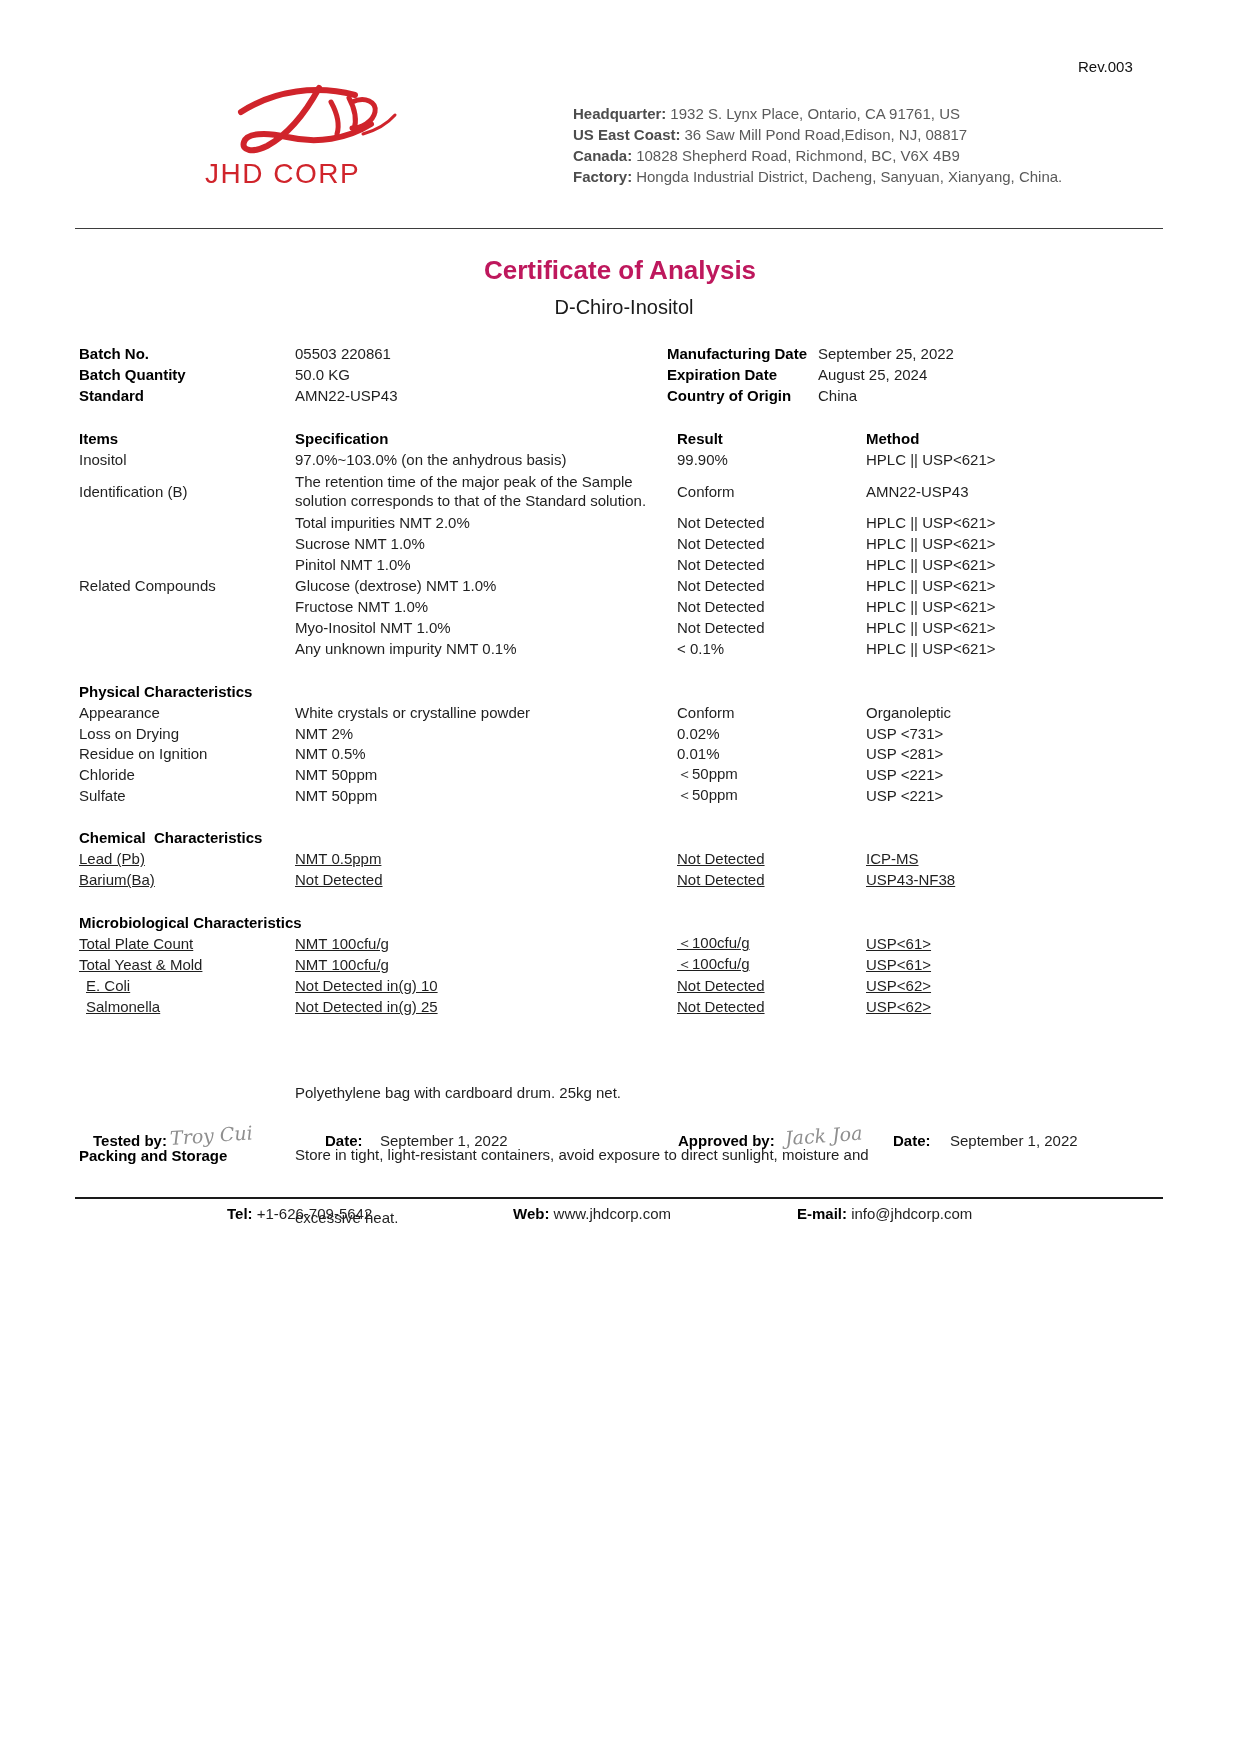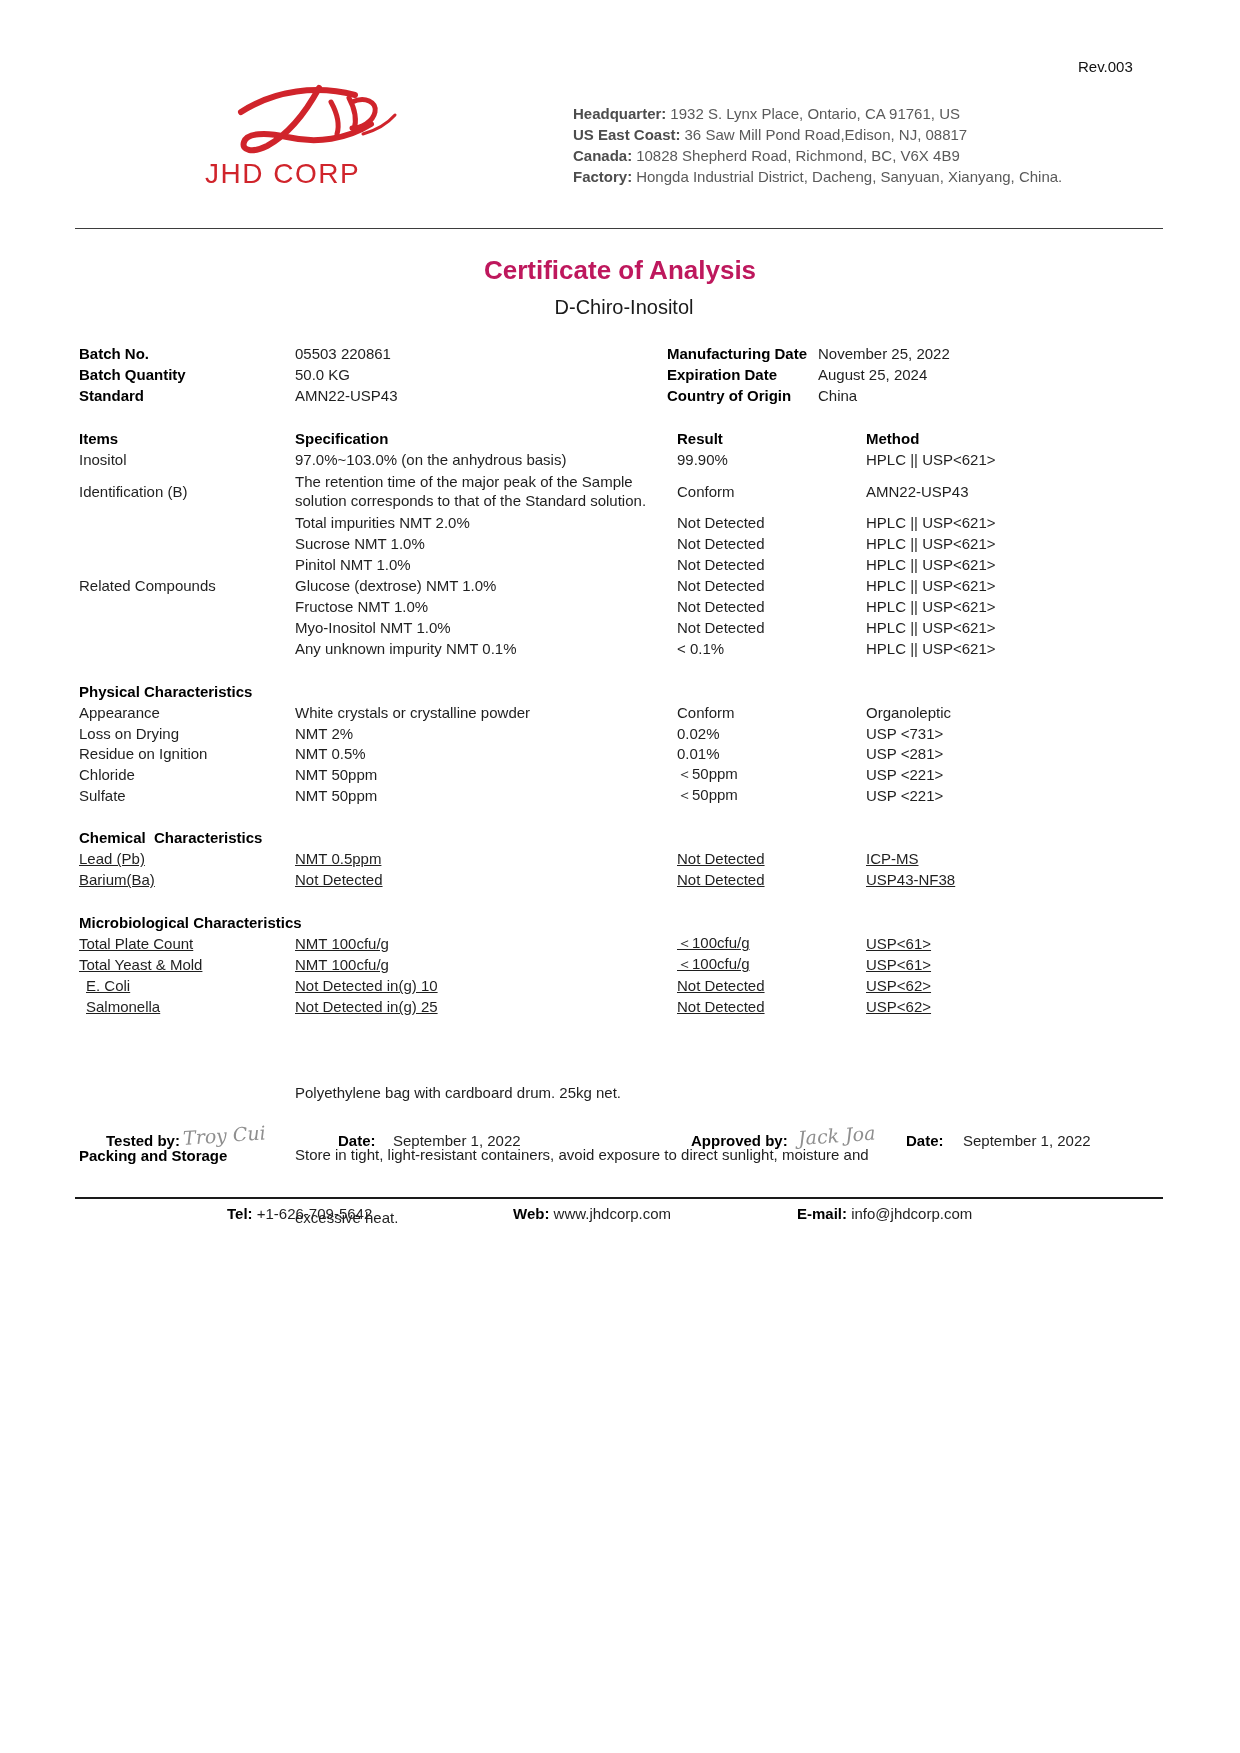--- a/index.html
+++ b/index.html
@@ -44,21 +44,21 @@
   .phys .trow, .chem .trow, .micro .trow { height:20.8px; }
   .chem .trow, .micro .trow { height:21px;text-decoration:underline; }
   .indent { padding-left:7px; }
   .m-phys { margin-top:22px; }
   .m-chem { margin-top:21.5px; }
   .m-micro { margin-top:22px; }
   .m-pack { margin-top:24px; }
   .pack-lines { width:760px; line-height:20.8px; white-space:pre; }
 
   
-  .signoff { position:absolute; left:13px; top:1128px; width:1053px; height:26px; line-height:26px; }
+  .signoff { position:absolute; left:0; top:1128px; width:1053px; height:26px; line-height:26px; }
   .signoff > div { position:absolute; white-space:nowrap; }
   .so-tested-label { left:93px; }
   .so-approved-label { left:678px; }
   .so-date1-label { left:325px; }
   .so-date1 { left:380px; }
   .so-date2-label { left:893px; }
   .so-date2 { left:950px; }
   .sig { font-family:"DejaVu Serif", serif; font-style:italic; color:#8f8f8f; font-size:19px;
          transform:rotate(-4deg); transform-origin:left center; }
   .so-sig1 { left:170px; top:-3px; }
@@ -98,21 +98,21 @@
 
   <div class="rule-top"></div>
 
   <div class="title">Certificate of Analysis</div>
   <div class="subtitle">D-Chiro-Inositol</div>
 
   <div class="batch">
     <div class="b">Batch No.</div>
     <div>05503 220861</div>
     <div class="b">Manufacturing Date</div>
-    <div>November 25, 2022</div>
+    <div>September 25, 2022</div>
     <div class="b">Batch Quantity</div>
     <div>50.0 KG</div>
     <div class="b">Expiration Date</div>
     <div>August 25, 2024</div>
     <div class="b">Standard</div>
     <div>AMN22-USP43</div>
     <div class="b">Country of Origin</div>
     <div>China</div>
   </div>
 

